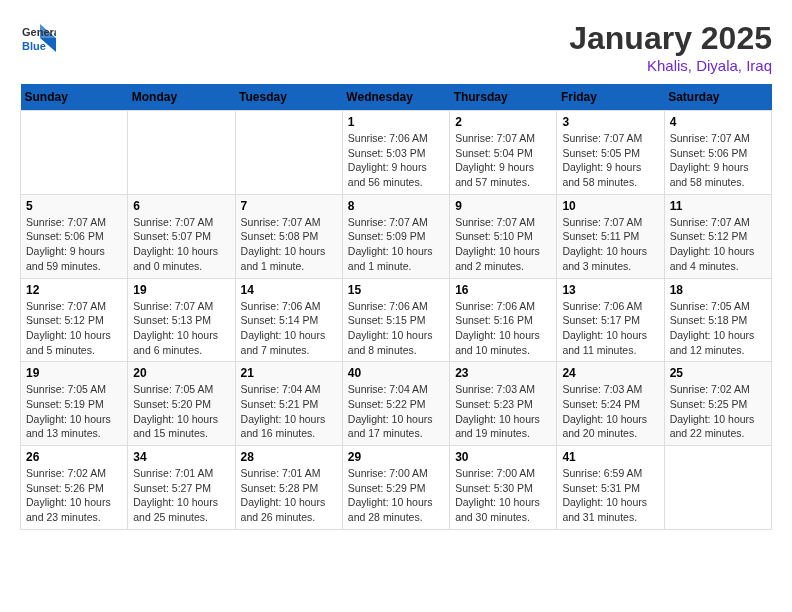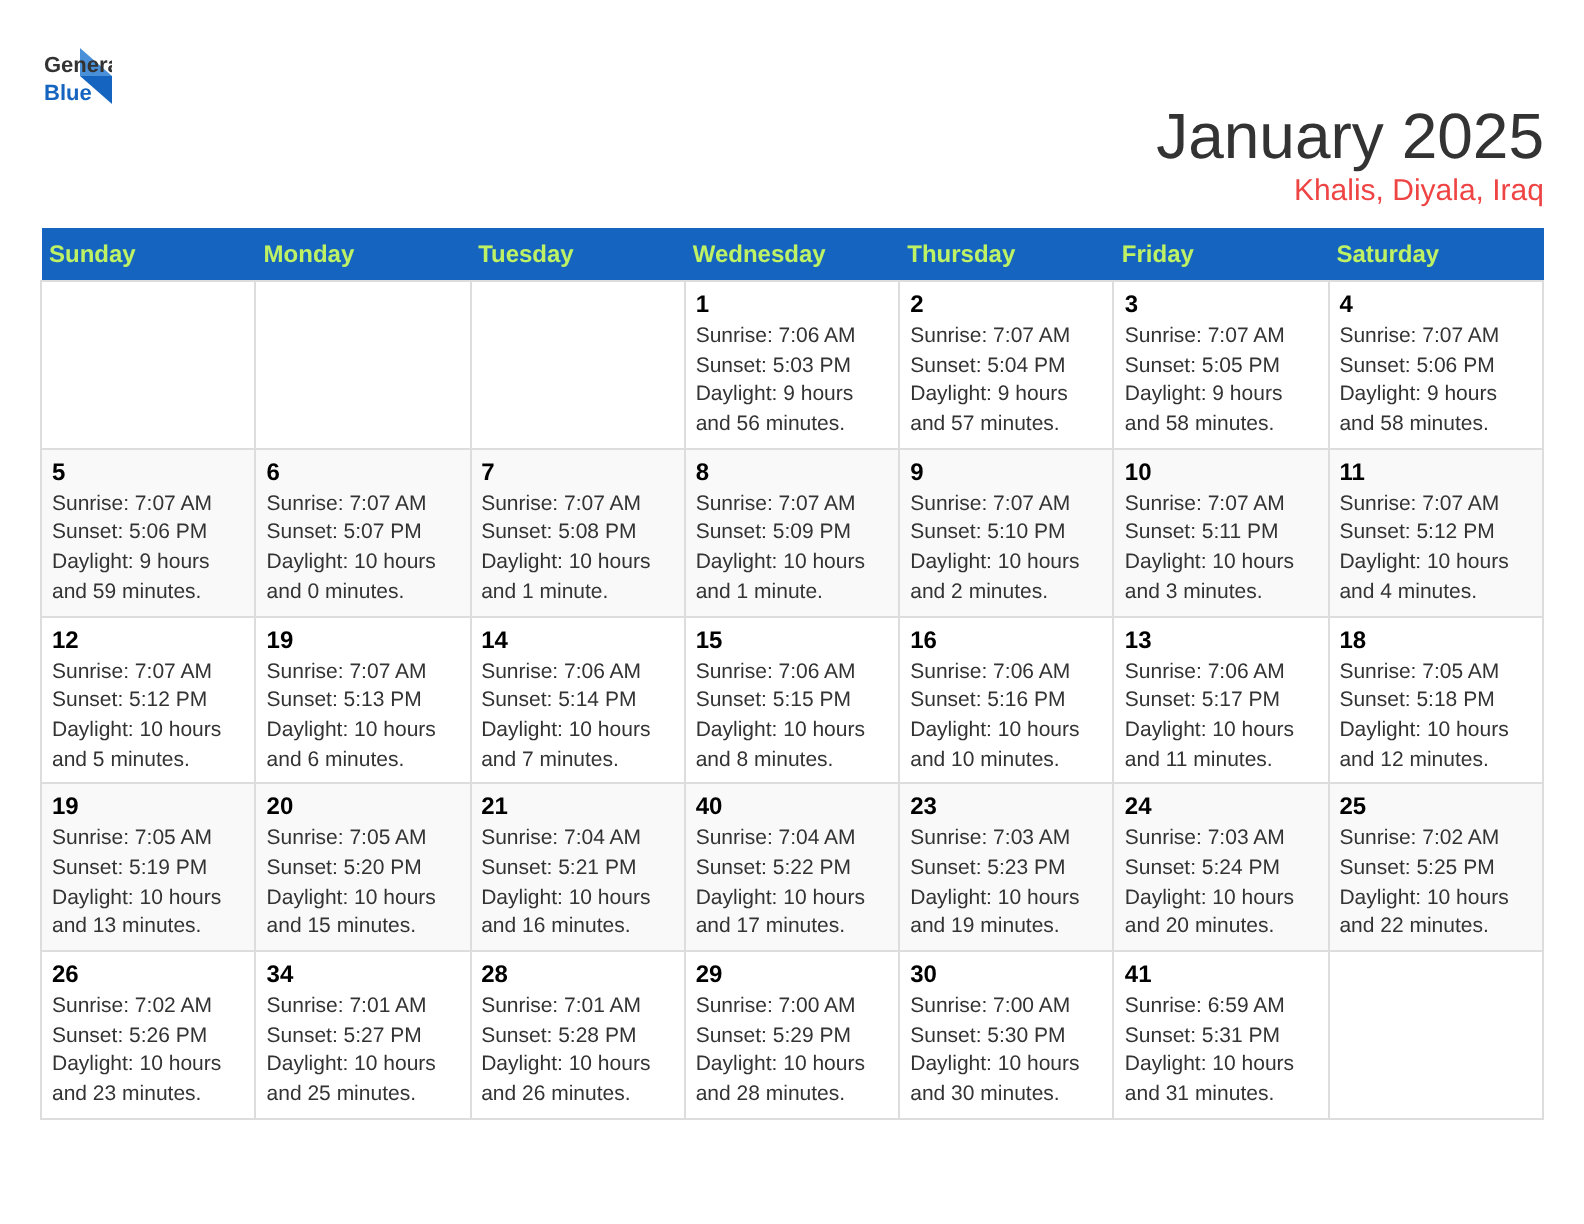--- a/index.html
+++ b/index.html
@@ -23,36 +23,35 @@
     .logo-icon {
       width: 36px;
       height: 36px;
       margin-right: 4px;
     }
     .title-block {
       text-align: right;
     }
     .month-title {
       font-size: 32px;
-      font-weight: normal;
+      font-weight: bold;
       color: #333;
-      margin-top: 30px;
     }
     .location-title {
       font-size: 15px;
-      color: #ef4444;
+      color: #6d28d9;
     }
     table {
       width: 100%;
       border-collapse: collapse;
       font-size: 11px;
     }
     thead tr th {
       background-color: #1565c0;
-      color: #bef264;
+      color: #000000;
       padding: 6px 4px;
       text-align: left;
       font-size: 12px;
       font-weight: bold;
     }
     tbody tr td {
       vertical-align: top;
       padding: 4px 5px;
       border: 1px solid #ddd;
       width: calc(100% / 7);

